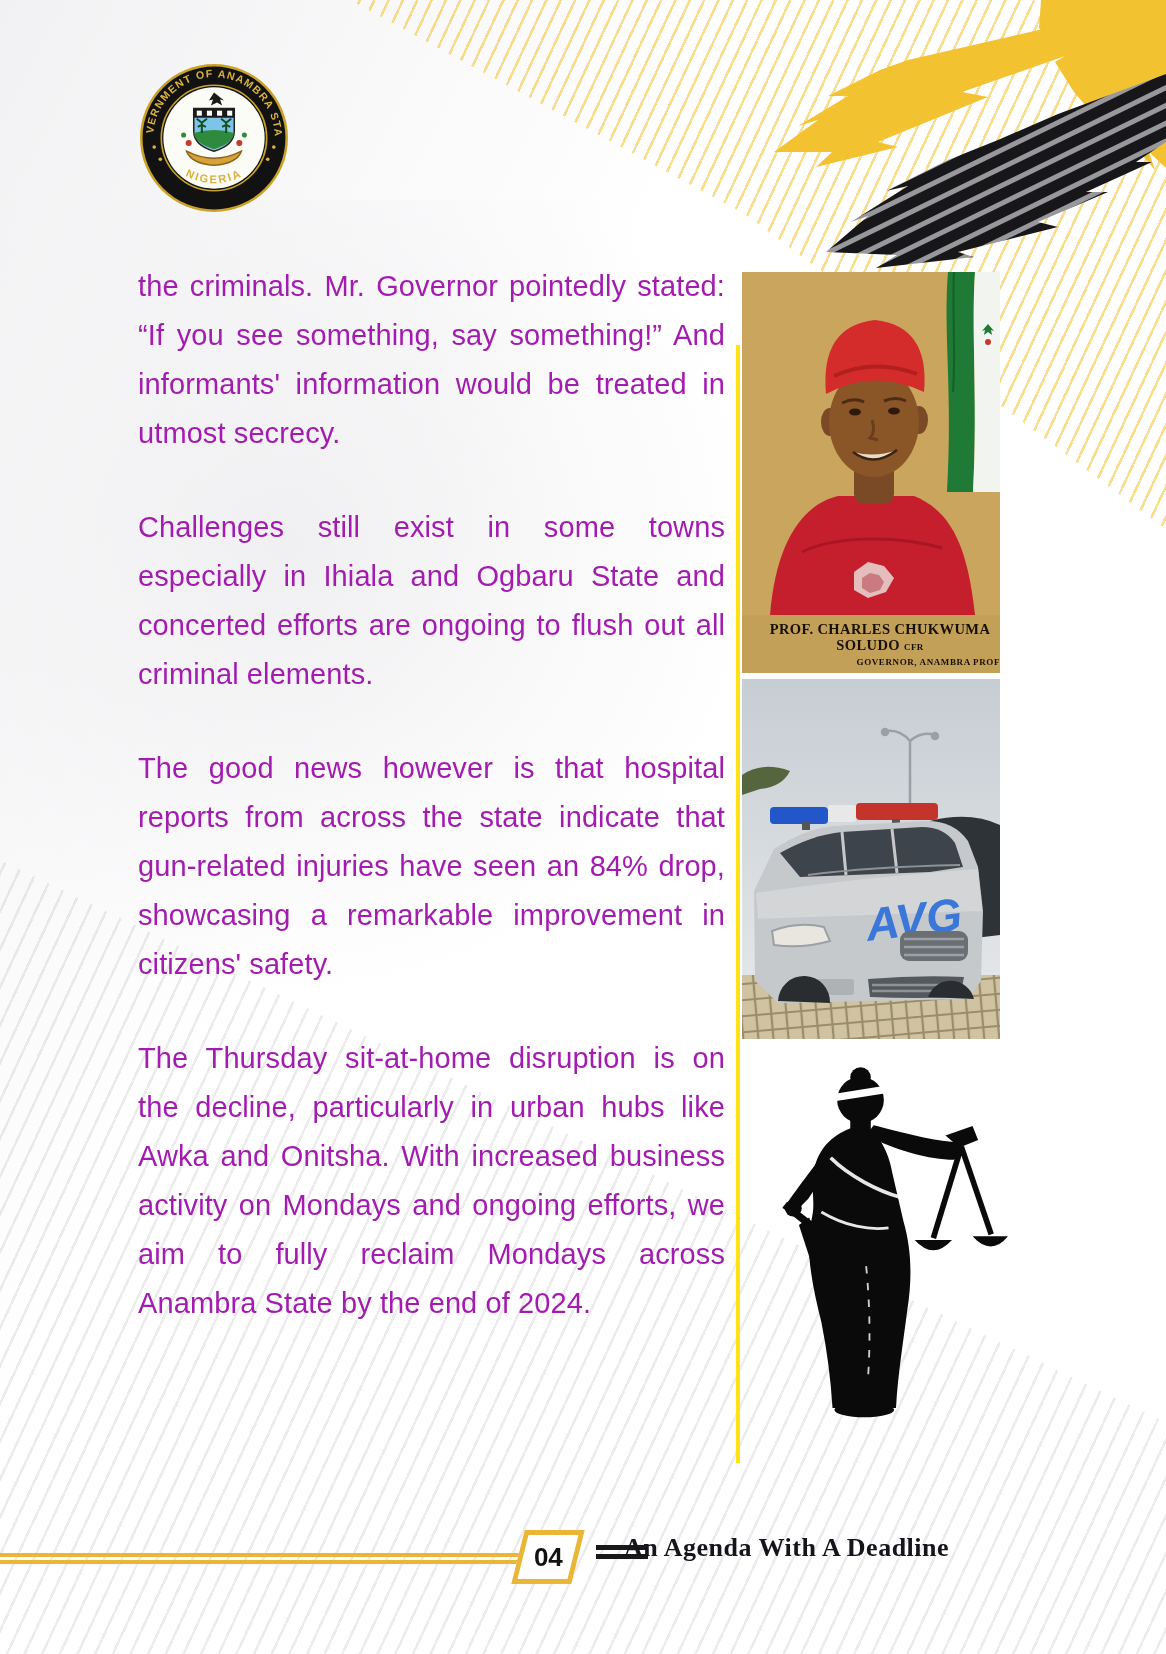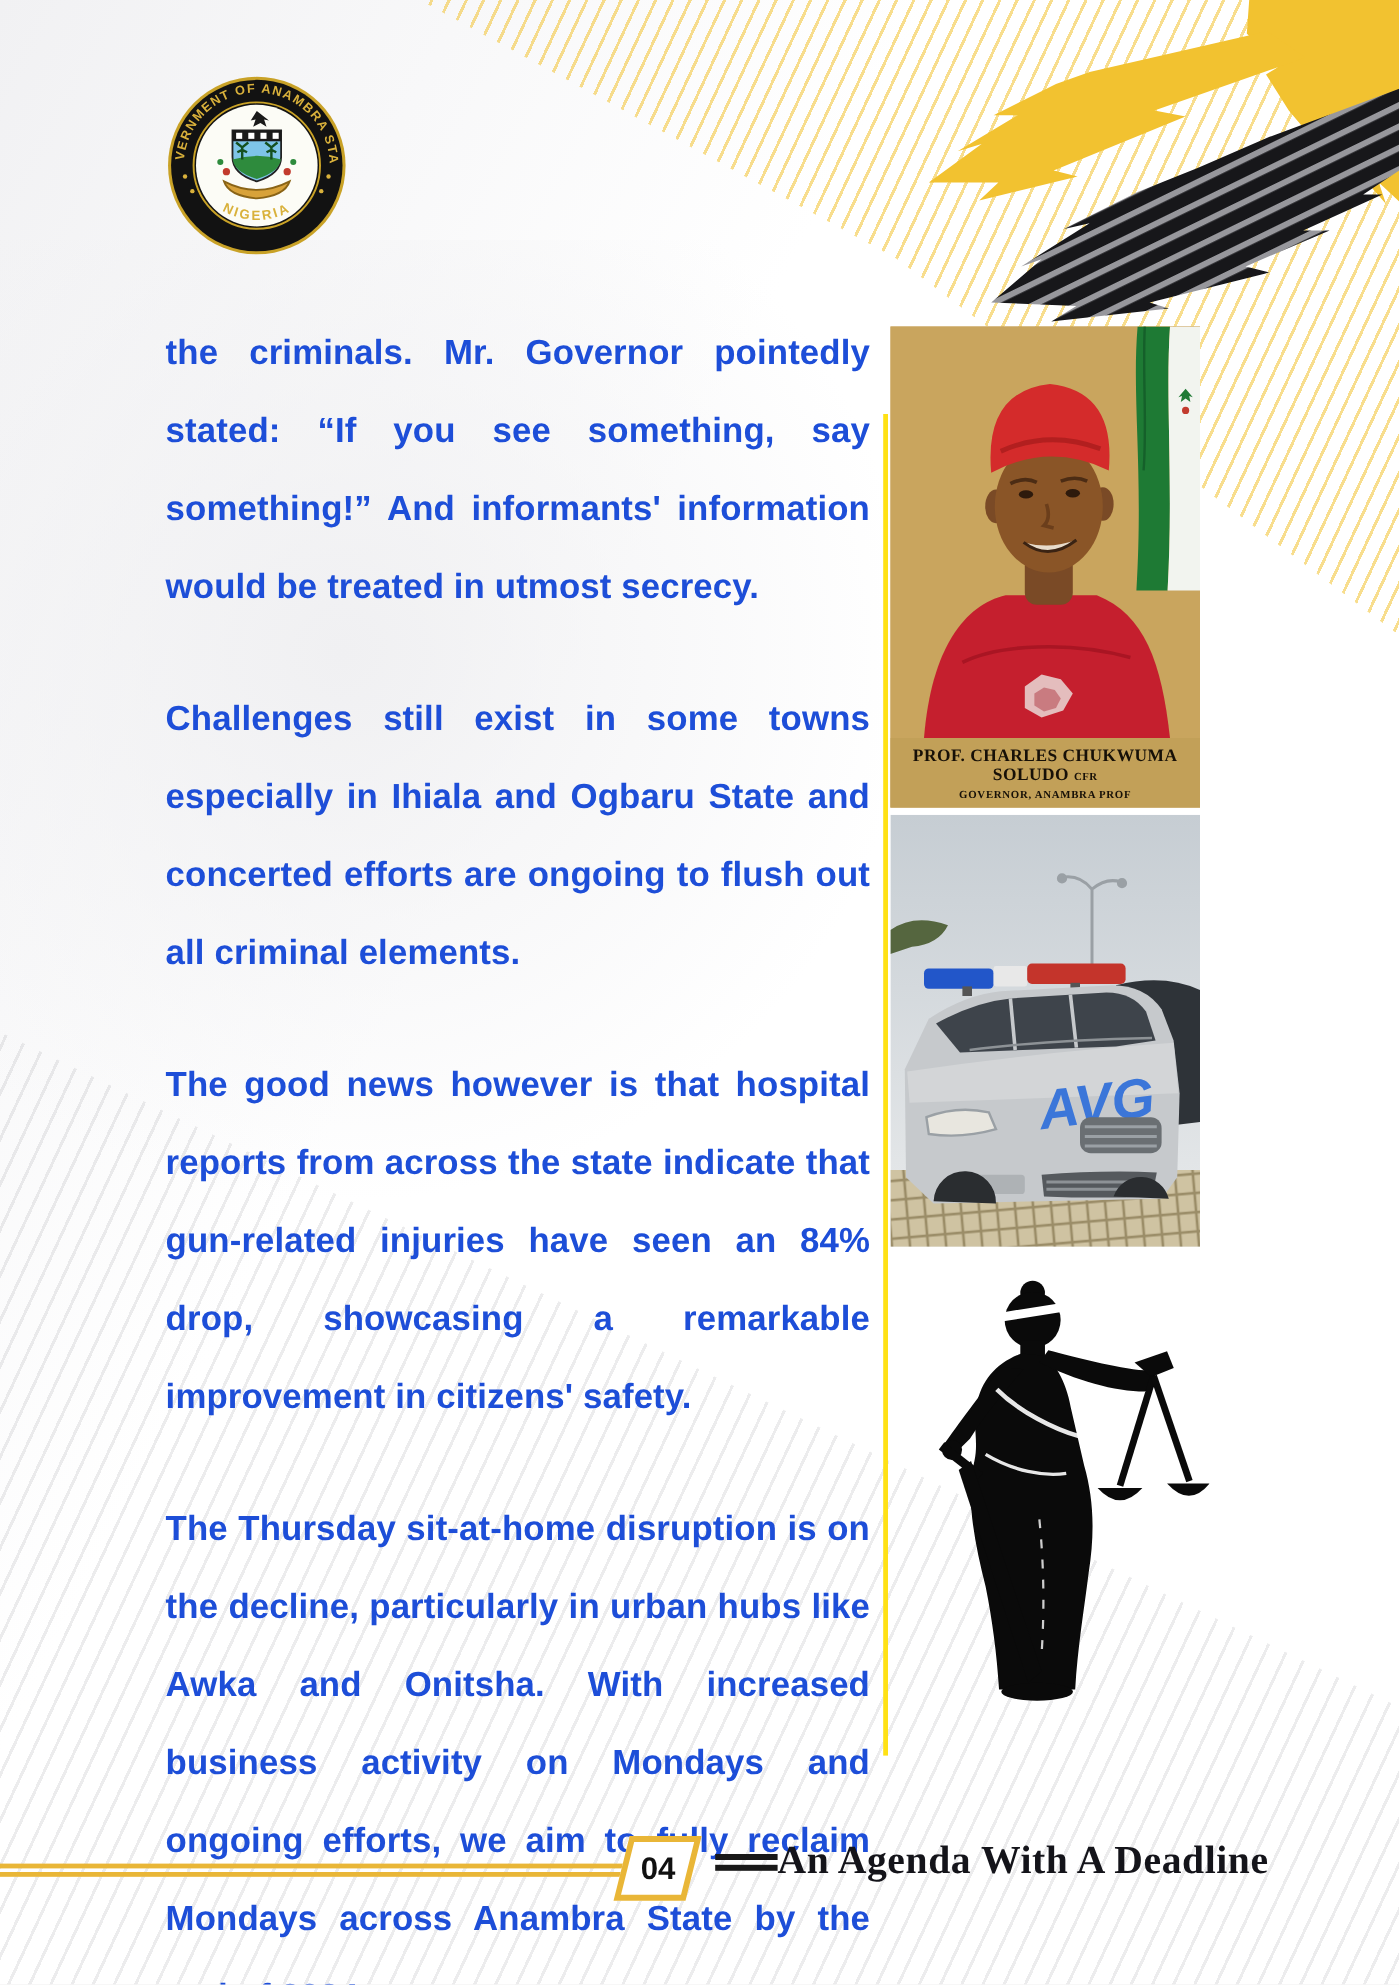--- a/index.html
+++ b/index.html
@@ -19,51 +19,51 @@
   .stripes-gray{position:absolute;inset:0;
     background:repeating-linear-gradient(115deg,rgba(70,70,80,0.10) 0 2.5px,rgba(255,255,255,0) 2.5px 16px);
     clip-path:polygon(0 52%,100% 86%,100% 100%,0 100%);}
   
   .seal{position:absolute;left:138px;top:62px;width:152px;height:152px;}
   
   .brush{position:absolute;right:0;top:0;width:410px;height:272px;}
   
   .article{position:absolute;left:138px;top:262px;width:587px;}
   .article p{
-    margin:0 0 45px 0;font-size:29px;line-height:65px;font-weight:bold;
-    text-align:justify;letter-spacing:0.1px;color:#1d4ed8;
+    margin:0 0 45px 0;font-size:29px;line-height:49px;font-weight:normal;
+    text-align:justify;letter-spacing:0.1px;color:#a21caf;
   }
   
   .vline{position:absolute;left:736px;top:345px;width:4px;height:1118px;background:#ffe115;}
   .gov-card{position:absolute;left:742px;top:272px;width:258px;height:401px;background:#c9a55e;}
   .gov-card svg{display:block;}
   .gov-caption{
     position:absolute;left:0;bottom:0;width:258px;height:58px;background:#c2a058;
-    display:flex;flex-direction:column;align-items:center;justify-content:center;
+    display:flex;flex-direction:column;align-items:flex-end;justify-content:center;
     font-family:"Liberation Serif",serif;color:#171007;text-align:center;
   }
   .gov-name{font-size:14.5px;font-weight:bold;letter-spacing:0.4px;line-height:16px;width:240px;}
   .gov-hon{font-size:9px;font-weight:bold;}
   .gov-role{font-size:9px;font-weight:bold;letter-spacing:0.6px;margin-top:2px;}
   .veh-card{position:absolute;left:742px;top:679px;width:258px;height:360px;}
   .lady{position:absolute;left:756px;top:1048px;width:252px;height:382px;}
   
   .f-yline{position:absolute;left:0;top:1553px;width:527px;height:11px;
     border-top:4px solid #e9b637;border-bottom:4px solid #e9b637;box-sizing:border-box;}
   .badge{
     position:absolute;left:518px;top:1530px;width:60px;height:54px;background:#fff;
     border:5px solid #e9b637;box-sizing:border-box;transform:skewX(-14deg);
     display:flex;align-items:center;justify-content:center;
   }
   .badge span{transform:skewX(14deg);font-size:26px;font-weight:bold;color:#111;}
   .f-bline{position:absolute;left:596px;top:1545px;width:52px;height:14px;
     border-top:5px solid #191919;border-bottom:5px solid #191919;box-sizing:border-box;}
   .f-title{
-    position:absolute;left:648px;top:1533px;width:360px;
-    font-family:"Liberation Serif",serif;font-weight:bold;font-size:33px;
+    position:absolute;left:624px;top:1533px;width:360px;
+    font-family:"Liberation Serif",serif;font-weight:bold;font-size:26px;
     color:#14141a;letter-spacing:0.5px;white-space:nowrap;
   }
 </style>
 </head>
 <body>
 
 <div class="page">
 
   <div class="wash-topleft"></div>
   <div class="blob"></div>

